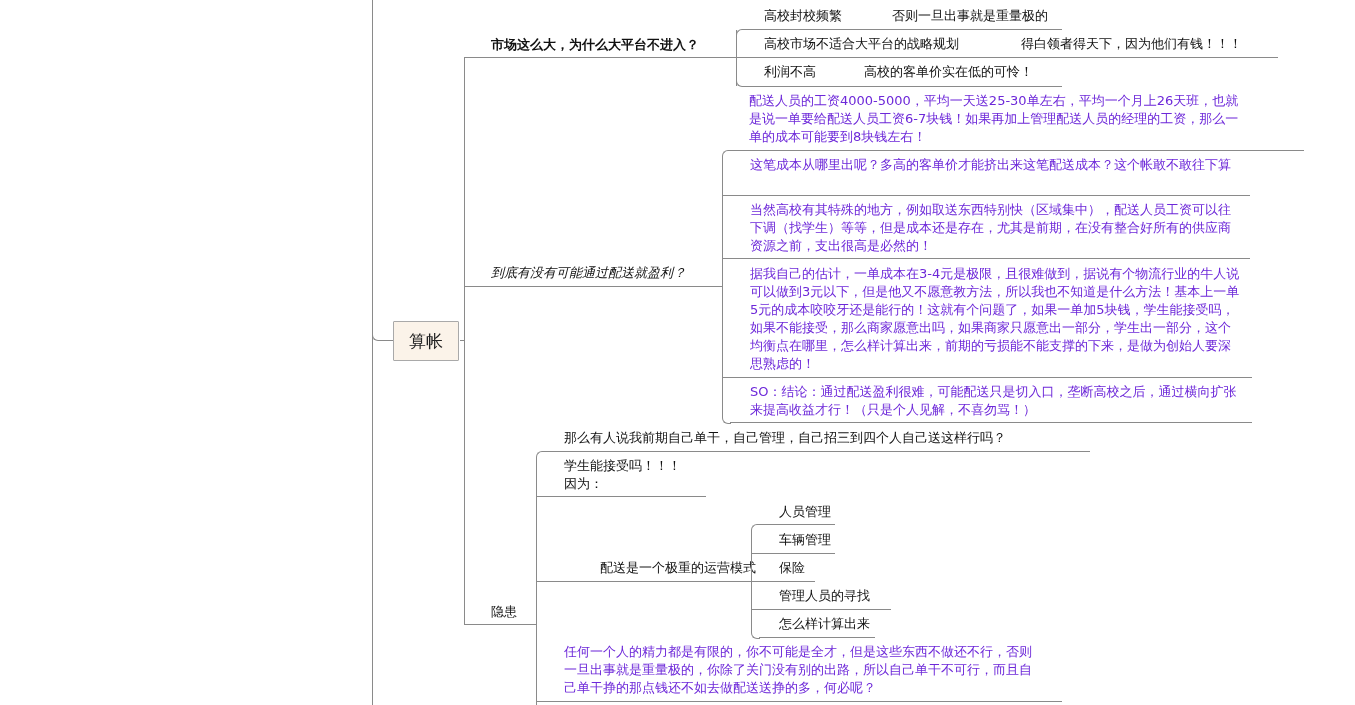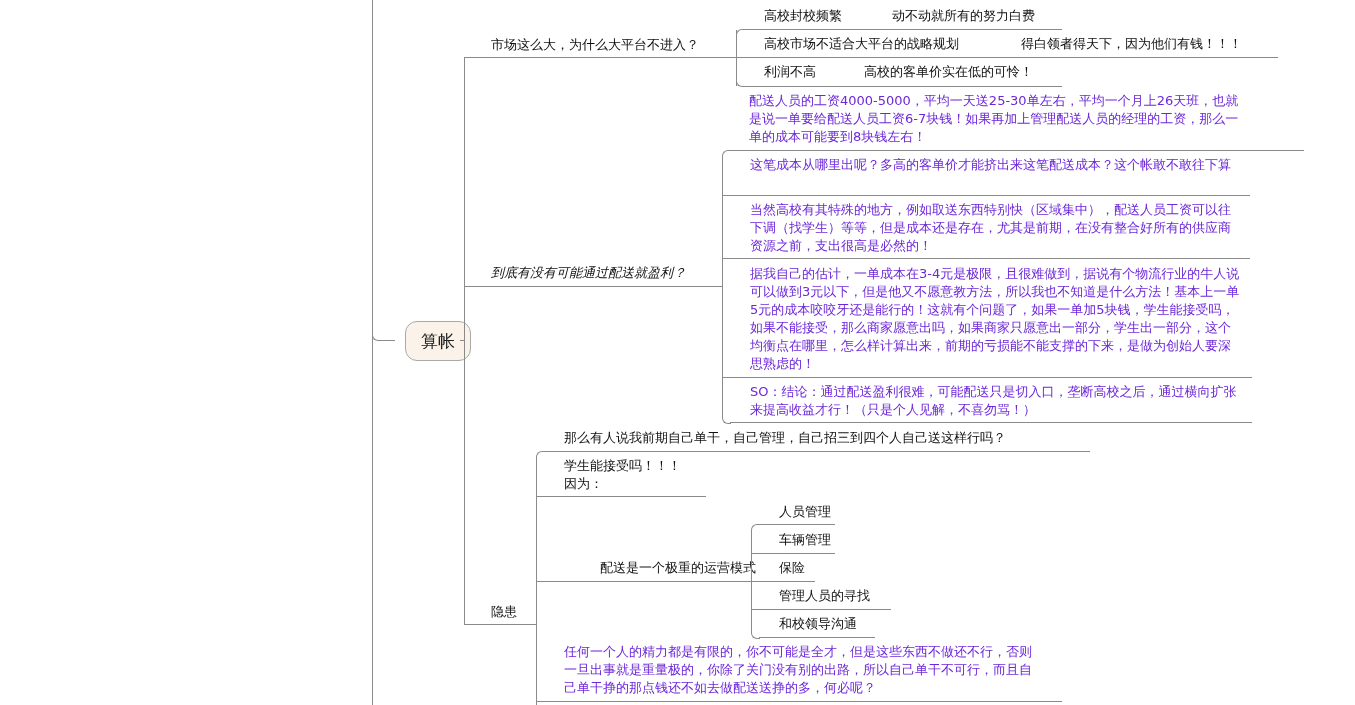--- a/index.html
+++ b/index.html
@@ -4,48 +4,48 @@
 <style>
   html, body { margin:0; padding:0; background:#ffffff; }
   body { width:1355px; height:705px; position:relative; overflow:hidden;
          font-family:"DejaVu Sans","Liberation Sans",sans-serif; color:#111; }
   .canvas { position:absolute; left:0; top:0; width:1355px; height:705px; }
   .ln { position:absolute; background:#8a8a8a; }
   .h { height:1px; }
   .v { width:1px; }
   .t { position:absolute; font-size:13px; line-height:18px; white-space:nowrap; color:#111; }
   .tw { position:absolute; font-size:13px; line-height:18px; color:#6d28d9; white-space:normal; }
-  .root { position:absolute; left:405px; top:321px; width:64px; height:38px;
-          border:1px solid #a9a9a9; border-radius:12px; background:#fbf3e9;
+  .root { position:absolute; left:393px; top:321px; width:64px; height:38px;
+          border:1px solid #a9a9a9; border-radius:1px; background:#fbf3e9;
           font-size:17px; line-height:38px; text-align:center; color:#222; }
   .corner { position:absolute; width:8px; height:8px; border-left:1px solid #8a8a8a; border-top:1px solid #8a8a8a; border-top-left-radius:6px; }
   .corner-b { position:absolute; width:8px; height:8px; border-left:1px solid #8a8a8a; border-bottom:1px solid #8a8a8a; border-bottom-left-radius:6px; }
 </style>
 </head>
 <body>
 
 <div class="canvas">
 
   <div class="ln v" style="left:372px;top:0;height:705px;"></div>
   <div class="corner-b" style="left:372px;top:332px;"></div>
   <div class="ln h" style="left:380px;top:340px;width:15px;"></div>
 
   <div class="root">算帐</div>
 
   <div class="ln h" style="left:460px;top:340px;width:5px;"></div>
   <div class="ln v" style="left:464px;top:57px;height:568px;"></div>
 
-  <div class="t" style="left:491px;top:36px;">市场这么大，为什么大平台不进入？</div>
+  <div class="t" style="left:491px;top:36px;font-weight:bold;">市场这么大，为什么大平台不进入？</div>
   <div class="ln h" style="left:464px;top:57px;width:272px;"></div>
   <div class="ln v" style="left:736px;top:30px;height:56px;"></div>
   <div class="corner" style="left:736px;top:29px;"></div>
   <div class="corner-b" style="left:736px;top:78px;"></div>
 
   <div class="t" style="left:764px;top:7px;">高校封校频繁</div>
-  <div class="t" style="left:892px;top:7px;">动不动就所有的努力白费</div>
+  <div class="t" style="left:892px;top:7px;">否则一旦出事就是重量极的</div>
   <div class="ln h" style="left:744px;top:29px;width:318px;"></div>
 
   <div class="t" style="left:764px;top:35px;">高校市场不适合大平台的战略规划</div>
   <div class="t" style="left:1021px;top:35px;">得白领者得天下，因为他们有钱！！！</div>
   <div class="ln h" style="left:736px;top:57px;width:542px;"></div>
 
   <div class="t" style="left:764px;top:63px;">利润不高</div>
   <div class="t" style="left:864px;top:63px;">高校的客单价实在低的可怜！</div>
   <div class="ln h" style="left:744px;top:86px;width:318px;"></div>
 
@@ -89,18 +89,18 @@
   <div class="corner-b" style="left:751px;top:630px;"></div>
 
   <div class="t" style="left:779px;top:503px;">人员管理</div>
   <div class="ln h" style="left:759px;top:524px;width:76px;"></div>
   <div class="t" style="left:779px;top:531px;">车辆管理</div>
   <div class="ln h" style="left:751px;top:553px;width:84px;"></div>
   <div class="t" style="left:779px;top:559px;">保险</div>
   <div class="ln h" style="left:751px;top:581px;width:64px;"></div>
   <div class="t" style="left:779px;top:587px;">管理人员的寻找</div>
   <div class="ln h" style="left:751px;top:609px;width:140px;"></div>
-  <div class="t" style="left:779px;top:615px;">和校领导沟通</div>
+  <div class="t" style="left:779px;top:615px;">怎么样计算出来</div>
   <div class="ln h" style="left:759px;top:637px;width:116px;"></div>
 
   <div class="tw" style="left:564px;top:643px;width:476px;">任何一个人的精力都是有限的，你不可能是全才，但是这些东西不做还不行，否则一旦出事就是重量极的，你除了关门没有别的出路，所以自己单干不可行，而且自己单干挣的那点钱还不如去做配送送挣的多，何必呢？</div>
   <div class="ln h" style="left:536px;top:701px;width:526px;"></div>
 </div>
 
 </body></html>

